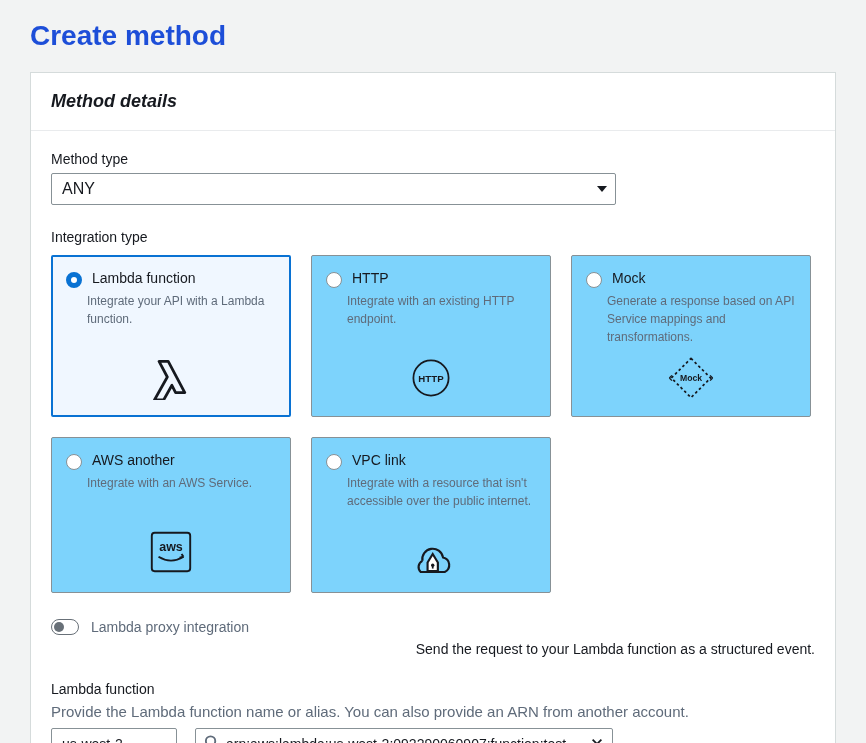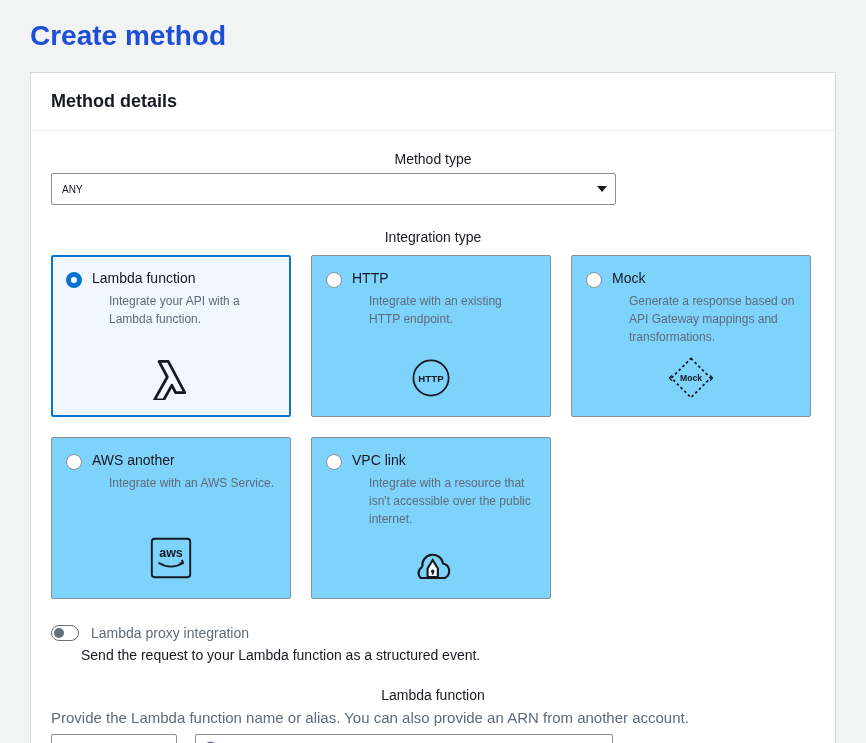--- a/index.html
+++ b/index.html
@@ -20,51 +20,51 @@
       color: #1d4ed8;
       margin-bottom: 20px;
     }
     .panel {
       background: #fff;
       border: 1px solid #d5dbdb;
     }
     .panel-header {
       padding: 18px 20px;
       border-bottom: 1px solid #e9ebed;
+      font-style: italic;
     }
     .panel-header h2 {
       font-size: 18px;
       font-weight: 700;
     }
     .panel-body {
       padding: 20px;
     }
     .field-label {
       font-size: 14px;
       color: #16191f;
       margin-bottom: 6px;
       display: block;
-      text-align: center;
     }
     .field-help {
       font-size: 15px;
       color: #5f6b7a;
       margin-top: 3px;
       margin-bottom: 8px;
     }
     .select {
       position: relative;
       width: 565px;
       height: 32px;
       border: 1px solid #879196;
       border-radius: 2px;
       display: flex;
       align-items: center;
       padding: 0 28px 0 10px;
-      font-size: 10px;
+      font-size: 16px;
       cursor: pointer;
       background: #fff;
     }
     .select .caret {
       position: absolute;
       right: 8px;
       top: 50%;
       transform: translateY(-50%);
       width: 0; height: 0;
       border-left: 5px solid transparent;
@@ -108,21 +108,21 @@
       background: #fff;
     }
     .radio.checked {
       border: 5px solid #0972d3;
     }
     .tile-title {
       font-size: 14px;
       color: #16191f;
     }
     .tile-desc {
-      margin-left: 43px;
+      margin-left: 21px;
       margin-top: 4px;
       font-size: 12px;
       color: #5f6b7a;
       line-height: 1.5;
     }
     .tile-icon {
       margin-top: auto;
       display: flex;
       justify-content: center;
       align-items: center;
@@ -151,20 +151,21 @@
     }
     .toggle-label {
       font-size: 14px;
       color: #5f6b7a;
     }
     .toggle-desc {
       font-size: 14px;
       color: #16191f;
       margin-top: 6px;
       margin-left: 30px;
+      text-align: right;
     }
     .lambda-row {
       display: flex;
       gap: 18px;
       align-items: center;
     }
     .region-select {
       width: 126px;
       height: 32px;
       border: 1px solid #879196;
@@ -257,21 +258,21 @@
                 <text x="25" y="29" text-anchor="middle" font-size="11" font-weight="700" fill="#16191f" font-family="Arial">HTTP</text>
               </svg>
             </div>
           </div>
 
           <div class="tile">
             <div class="tile-head">
               <span class="radio"></span>
               <span class="tile-title">Mock</span>
             </div>
-            <div class="tile-desc">Generate a response based on API Gateway mappings and transformations.</div>
+            <div class="tile-desc">Generate a response based on API Service mappings and transformations.</div>
             <div class="tile-icon">
               <svg width="52" height="44" viewBox="0 0 60 50">
                 <rect x="14" y="9" width="32" height="32" fill="none" stroke="#16191f" stroke-width="2" stroke-dasharray="3 3" transform="rotate(45 30 25)"></rect>
                 <text x="30" y="29" text-anchor="middle" font-size="10" font-weight="700" fill="#16191f" font-family="Arial">Mock</text>
                 <path d="M5 25 l3 -3 M5 25 l3 3" stroke="#16191f" stroke-width="1.5" fill="none"></path>
                 <path d="M55 25 l-3 -3 M55 25 l-3 3" stroke="#16191f" stroke-width="1.5" fill="none"></path>
               </svg>
             </div>
           </div>
 

